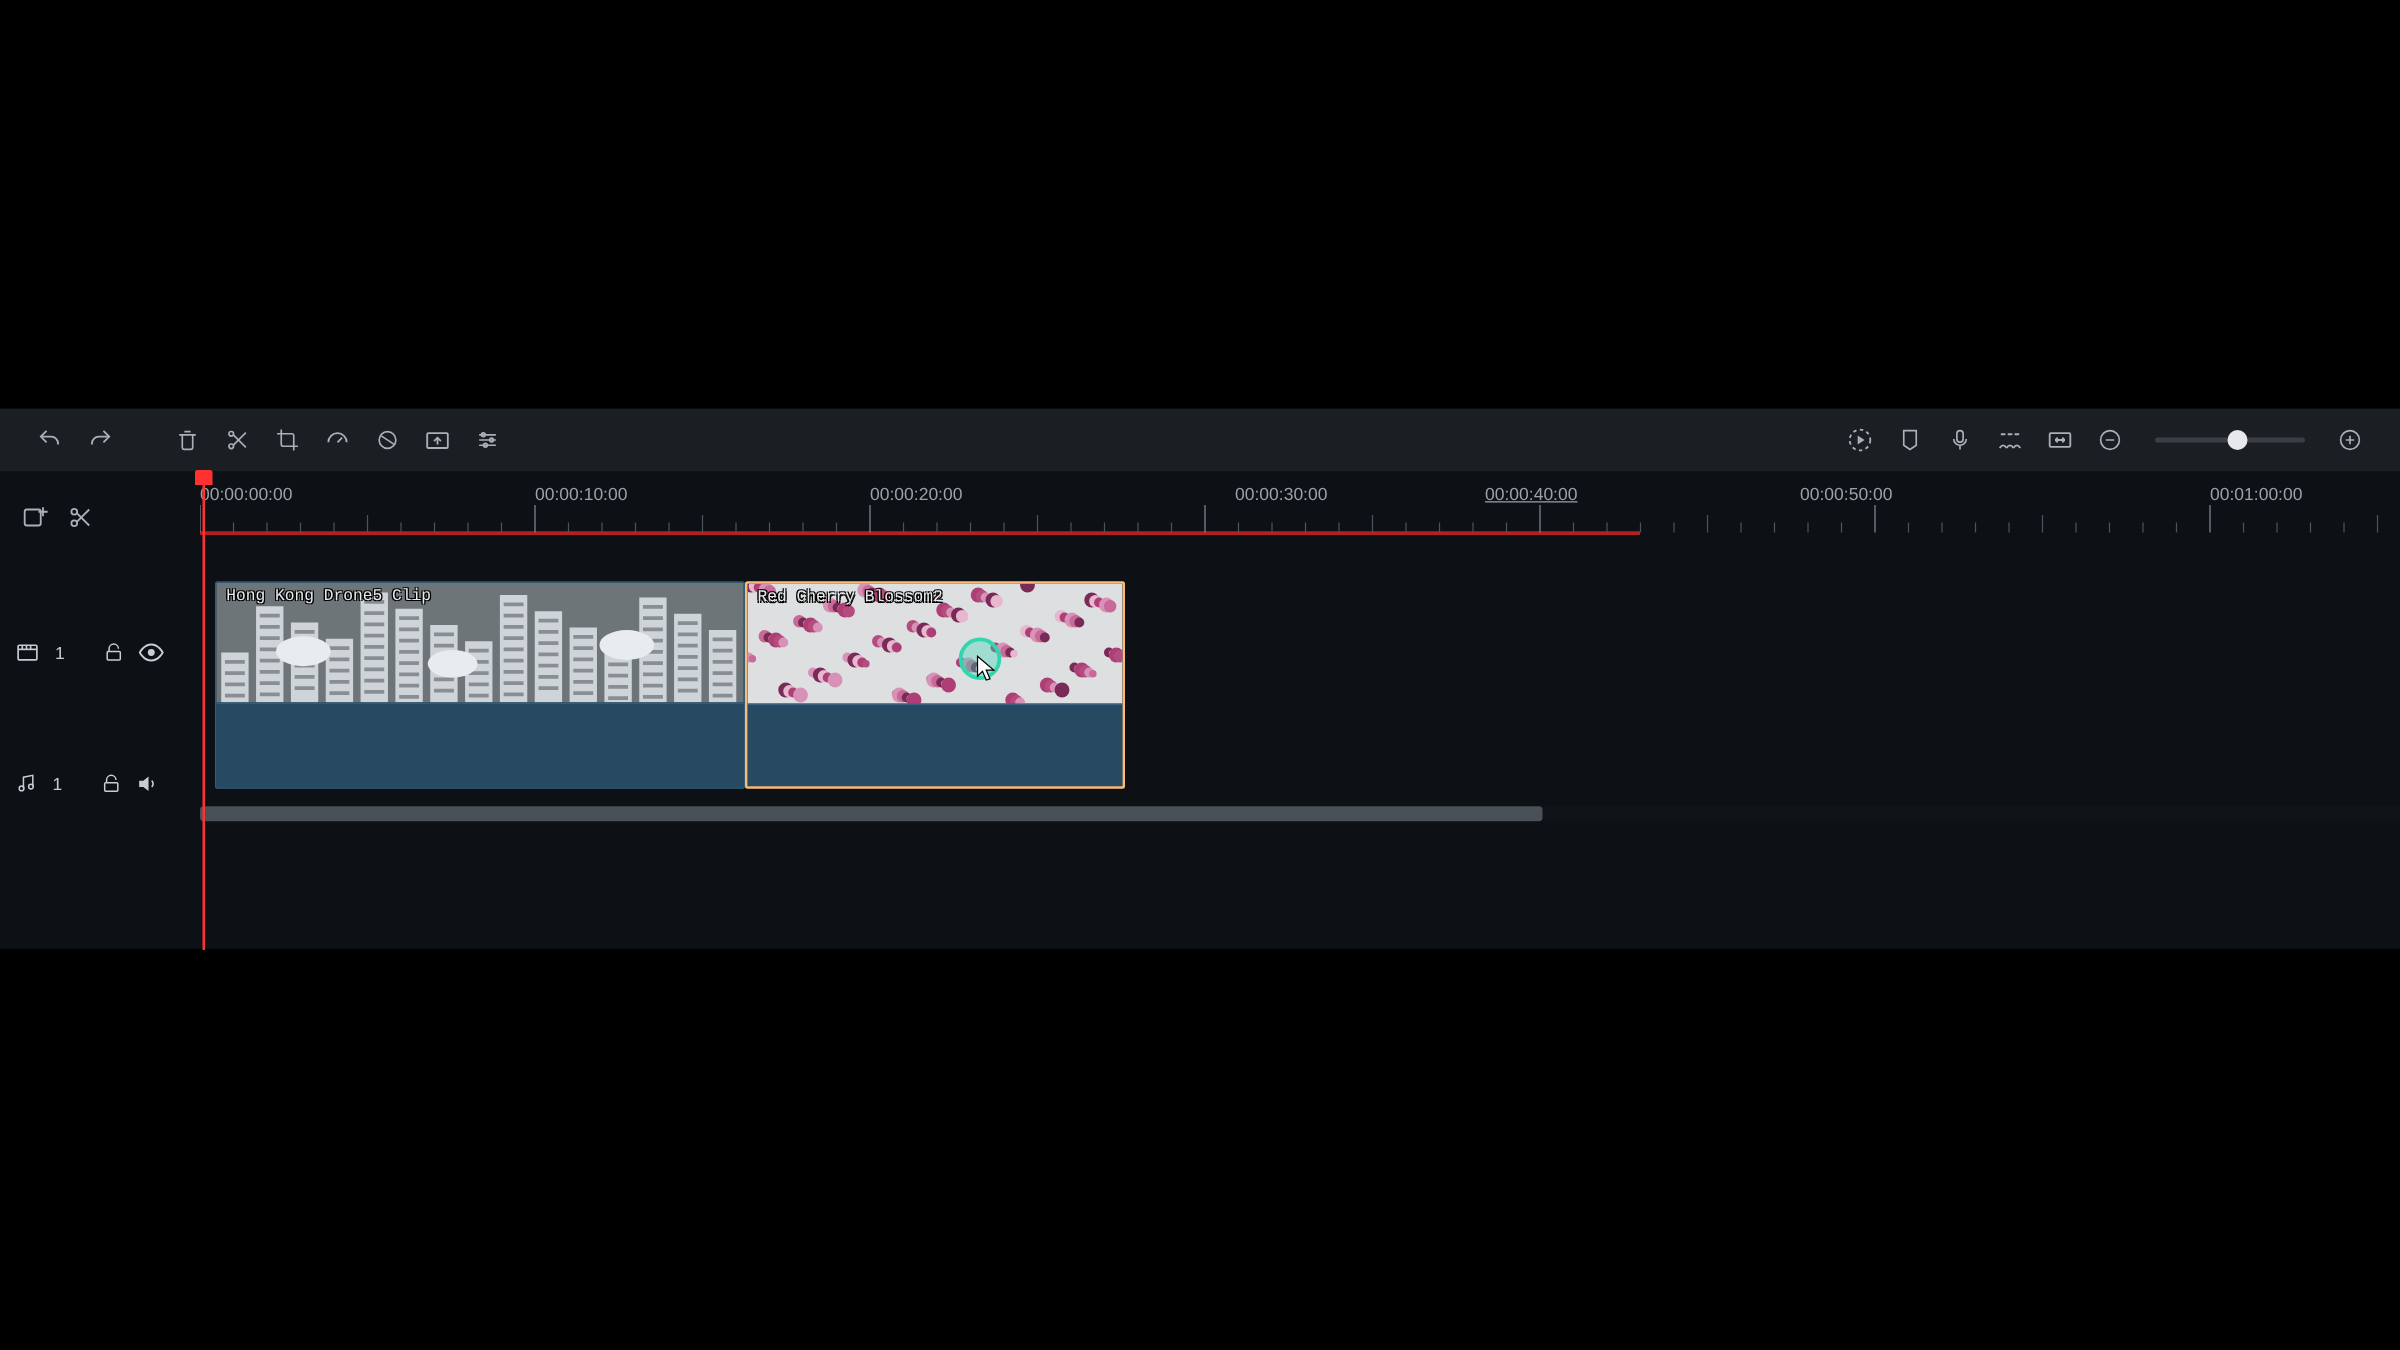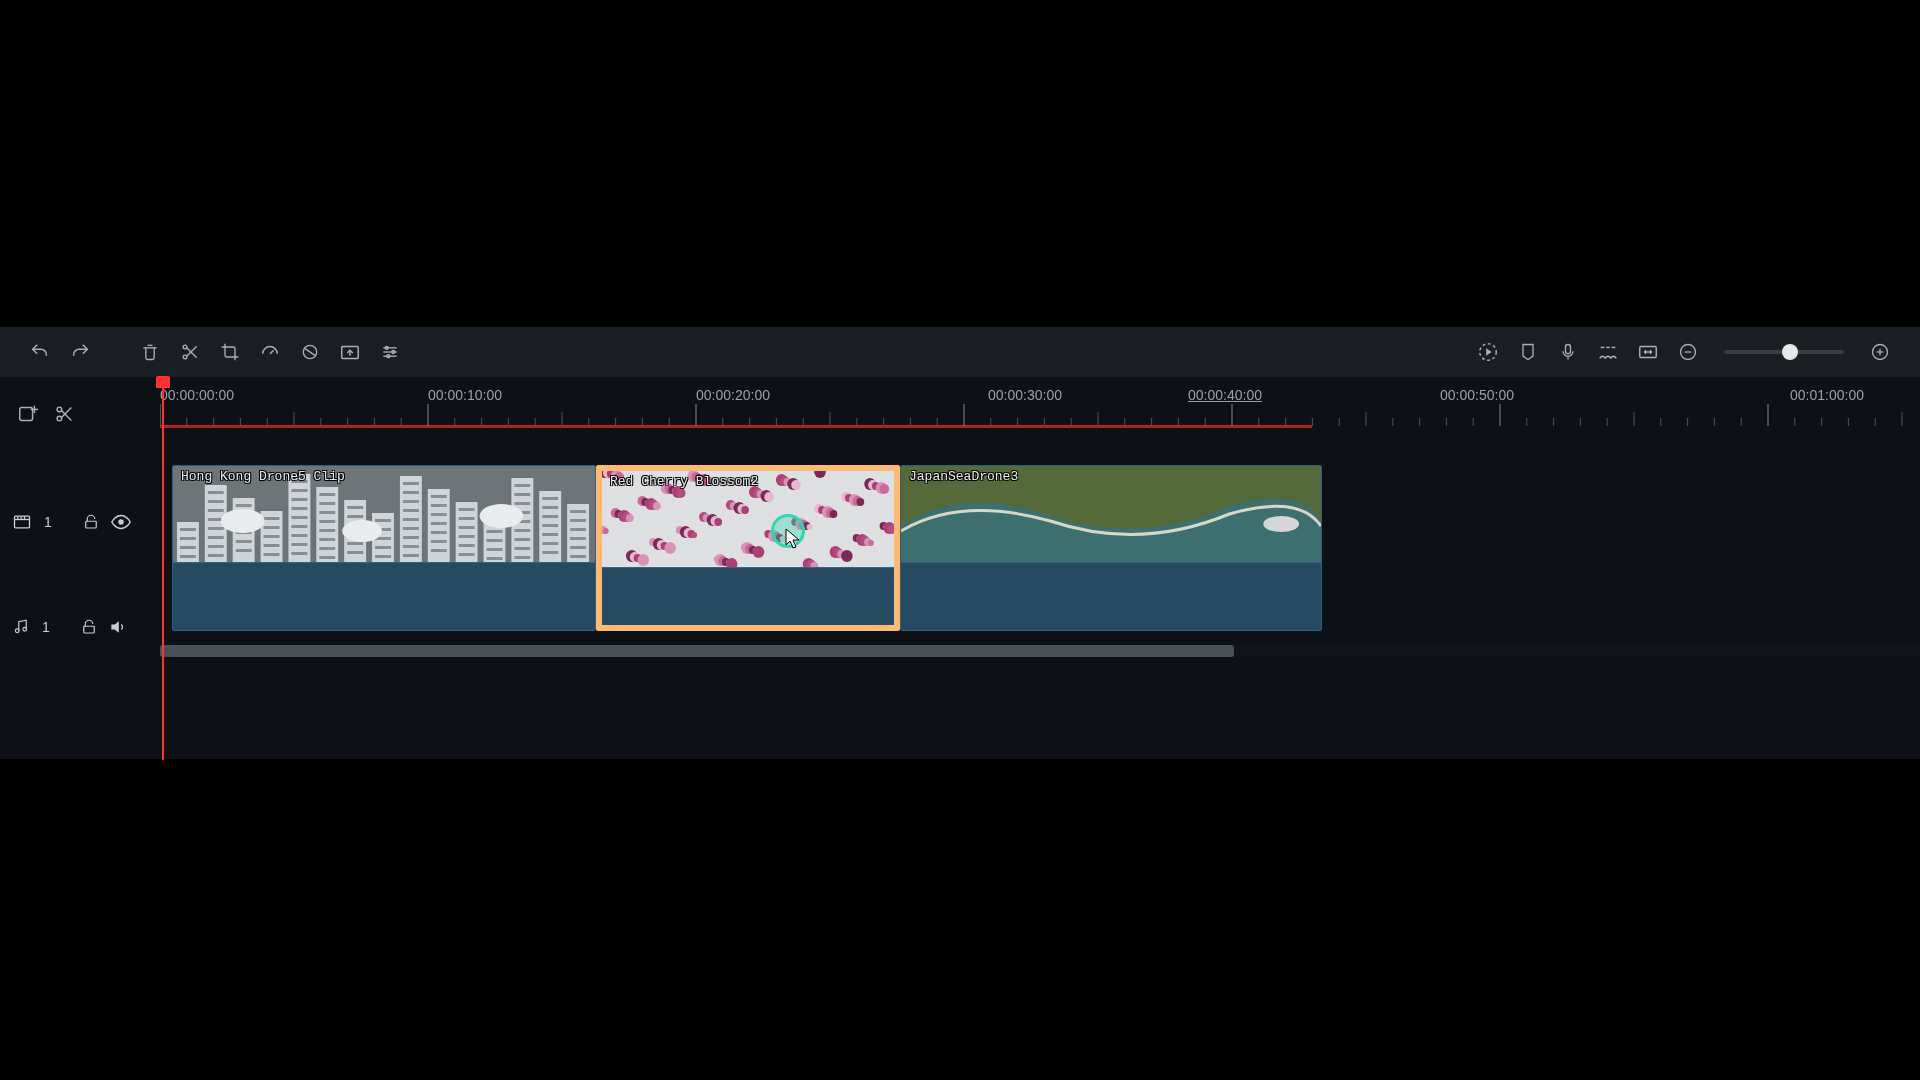--- a/index.html
+++ b/index.html
@@ -39,21 +39,21 @@
 .trk-head{height:170px;display:flex;align-items:center;justify-content:flex-start;padding-left:12px;gap:10px}
 .trk-head2{height:40px;display:flex;align-items:center;padding-left:12px;gap:10px}
 .trk-num{color:#c8cdd3;font-size:14px;margin-left:2px}
 .hicon svg{stroke:#c8cdd3;fill:none;stroke-width:1.6}
 .hicon.solid svg{fill:#c8cdd3;stroke:none}
 
 
 .tl-body{position:absolute;left:172px;right:0;top:110px;height:300px}
 .track-row{position:absolute;left:0;right:0;top:28px;height:168px}
 .clip{position:absolute;top:0;height:166px;border:1px solid #2e5e7a;background:#274a62;border-radius:2px;overflow:hidden}
-.clip.selected{border:6px solid #fdba74}
+.clip.selected{border:2px solid #fdba74}
 .clip .thumb{position:absolute;left:0;top:0;right:0;height:96px}
 .clip .audio{position:absolute;left:0;right:0;top:96px;bottom:0;background:#274a62;border-top:1px solid #3a6280}
 .clip .label{position:absolute;left:8px;top:3px;color:#e8eaec;font-size:13px;font-weight:500;text-shadow:1px 1px 0 #000,-1px -1px 0 #000,1px -1px 0 #000,-1px 1px 0 #000;z-index:5;font-family:"Courier New",monospace;white-space:nowrap}
 
 
 .thumb svg{width:100%;height:100%}
 
 
 .hscroll{position:absolute;left:160px;top:318px;height:12px;right:0}
 .hscroll .track{position:absolute;left:0;top:0;right:0;height:12px;background:#101419}
@@ -285,21 +285,21 @@
           <line x1="1822.4" y1="36" x2="1822.4" y2="44" stroke="#4c535b" stroke-width="1"></line>
           <line x1="1849.2" y1="36" x2="1849.2" y2="44" stroke="#4c535b" stroke-width="1"></line>
         </svg>
       <div class="ruler-labels" id="ruler-labels">
           <span style="left: 0px;">00:00:00:00</span>
           <span style="left: 268px;">00:00:10:00</span>
           <span style="left: 536px;">00:00:20:00</span>
           <span style="left: 828px;">00:00:30:00</span>
           <span style="left: 1028px; text-decoration: underline;">00:00:40:00</span>
           <span style="left: 1280px;">00:00:50:00</span>
-          <span style="left: 1608px; margin-left: 22px;">00:01:00:00</span>
+          <span style="left: 1608px;">00:01:00:00</span>
         </div>
       <div class="playline" id="playline" style="left: 2px;">
           <div class="playhead"></div>
         </div>
     </div>
 
     <div class="trk-head-col">
       <div class="trk-head">
         <span class="hicon">
             <svg width="20" height="20" viewBox="0 0 24 24">
@@ -632,32 +632,20 @@
             </div>
             <div class="audio"></div>
             <div class="label">Red Cherry Blossom2</div>
             <div class="ripple" style="left: 169px; top: 43px;"></div>
             <div class="cursor-arrow" style="left: 183px; top: 57px;">
               <svg width="18" height="22" viewBox="0 0 18 22">
                 <path d="M1 1l0 16 4-4 3 7 3-1-3-7 6 0z" fill="#fdfdfd" stroke="#000" stroke-width="1"></path>
               </svg>
             </div>
           </div>
-          <div class="clip" style="left: 728px; width: 422px;">
-            <div class="thumb">
-              <svg viewBox="0 0 422 96" preserveAspectRatio="none">
-                <rect width="100%" height="100%" fill="#3d6f70"></rect>
-                <path d="M0 60 Q60 20 150 50 Q240 80 330 40 Q400 20 422 55 L422 0 L0 0 Z" fill="#556a3a"></path>
-                <path d="M0 65 Q60 30 150 55 Q240 85 330 48 Q400 28 422 60" fill="none" stroke="#d8d7c6" stroke-width="3"></path>
-                <ellipse cx="382" cy="58" rx="18" ry="8" fill="#d4d6d8"></ellipse>
-              </svg>
-            </div>
-            <div class="audio"></div>
-            <div class="label">JapanSeaDrone3</div>
-          </div>
         </div>
     </div>
 
     <div class="hscroll">
       <div class="track"></div>
       <div class="thumb-bar" id="hthumb" style="left: 0px; width: 1074px;"></div>
     </div>
 
   </div>
 </div>

